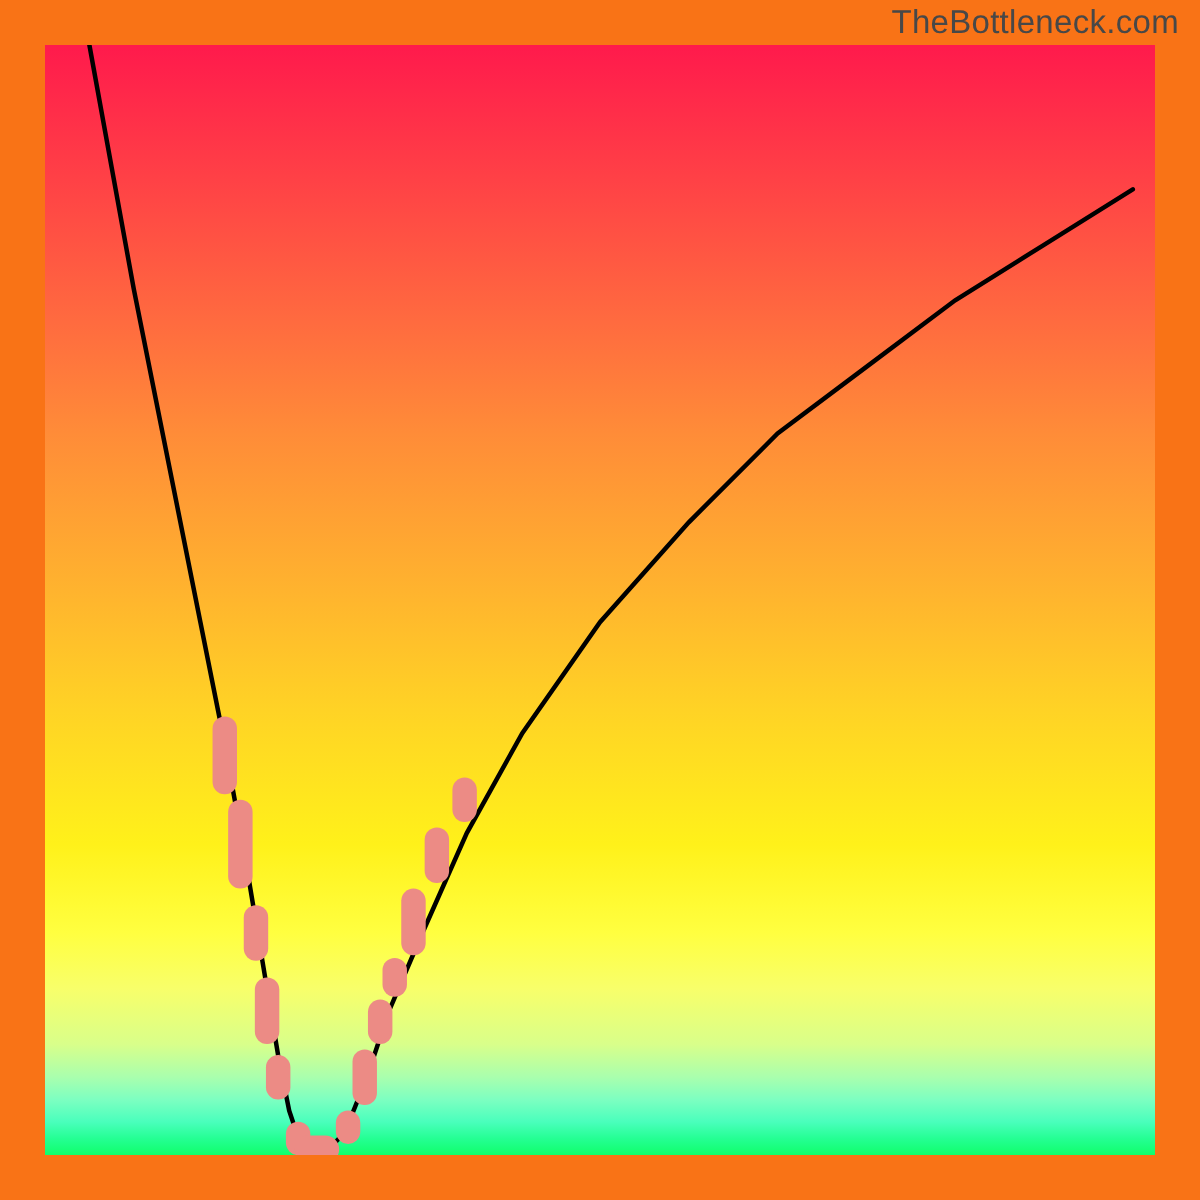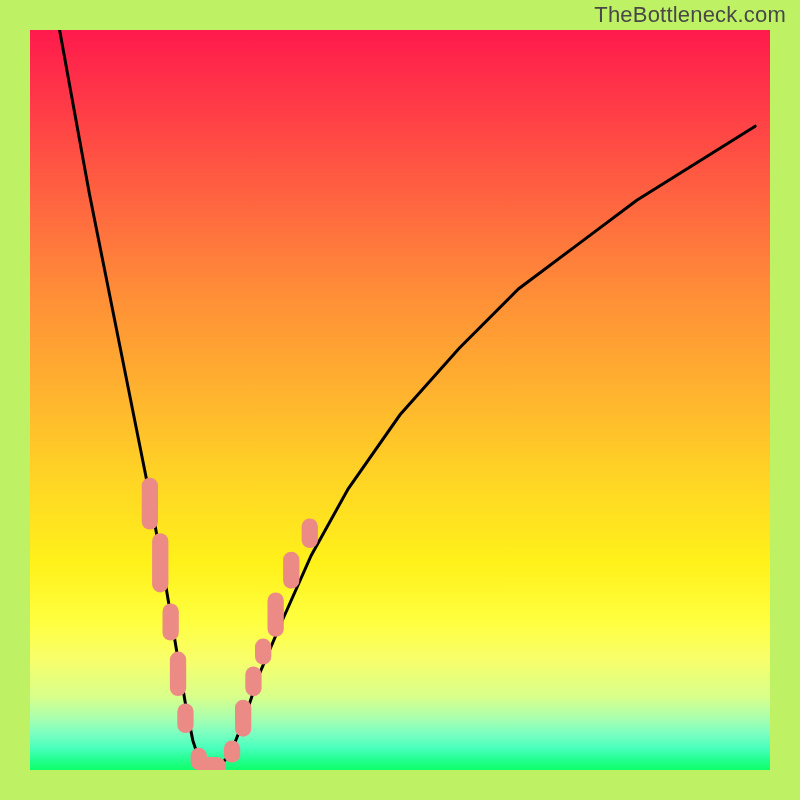--- a/index.html
+++ b/index.html
@@ -8,21 +8,21 @@
     width: 800px;
     height: 800px;
     overflow: hidden;
     background: #000;
     font-family: Arial, Helvetica, sans-serif;
   }
   .frame {
     position: relative;
     width: 800px;
     height: 800px;
-    background: #bef264;
+    background: #f97316;
   }
   .watermark {
     position: absolute;
     top: 2px;
     right: 14px;
     color: #484848;
     font-size: 22px;
     font-weight: 500;
     letter-spacing: 0.2px;
     z-index: 5;

